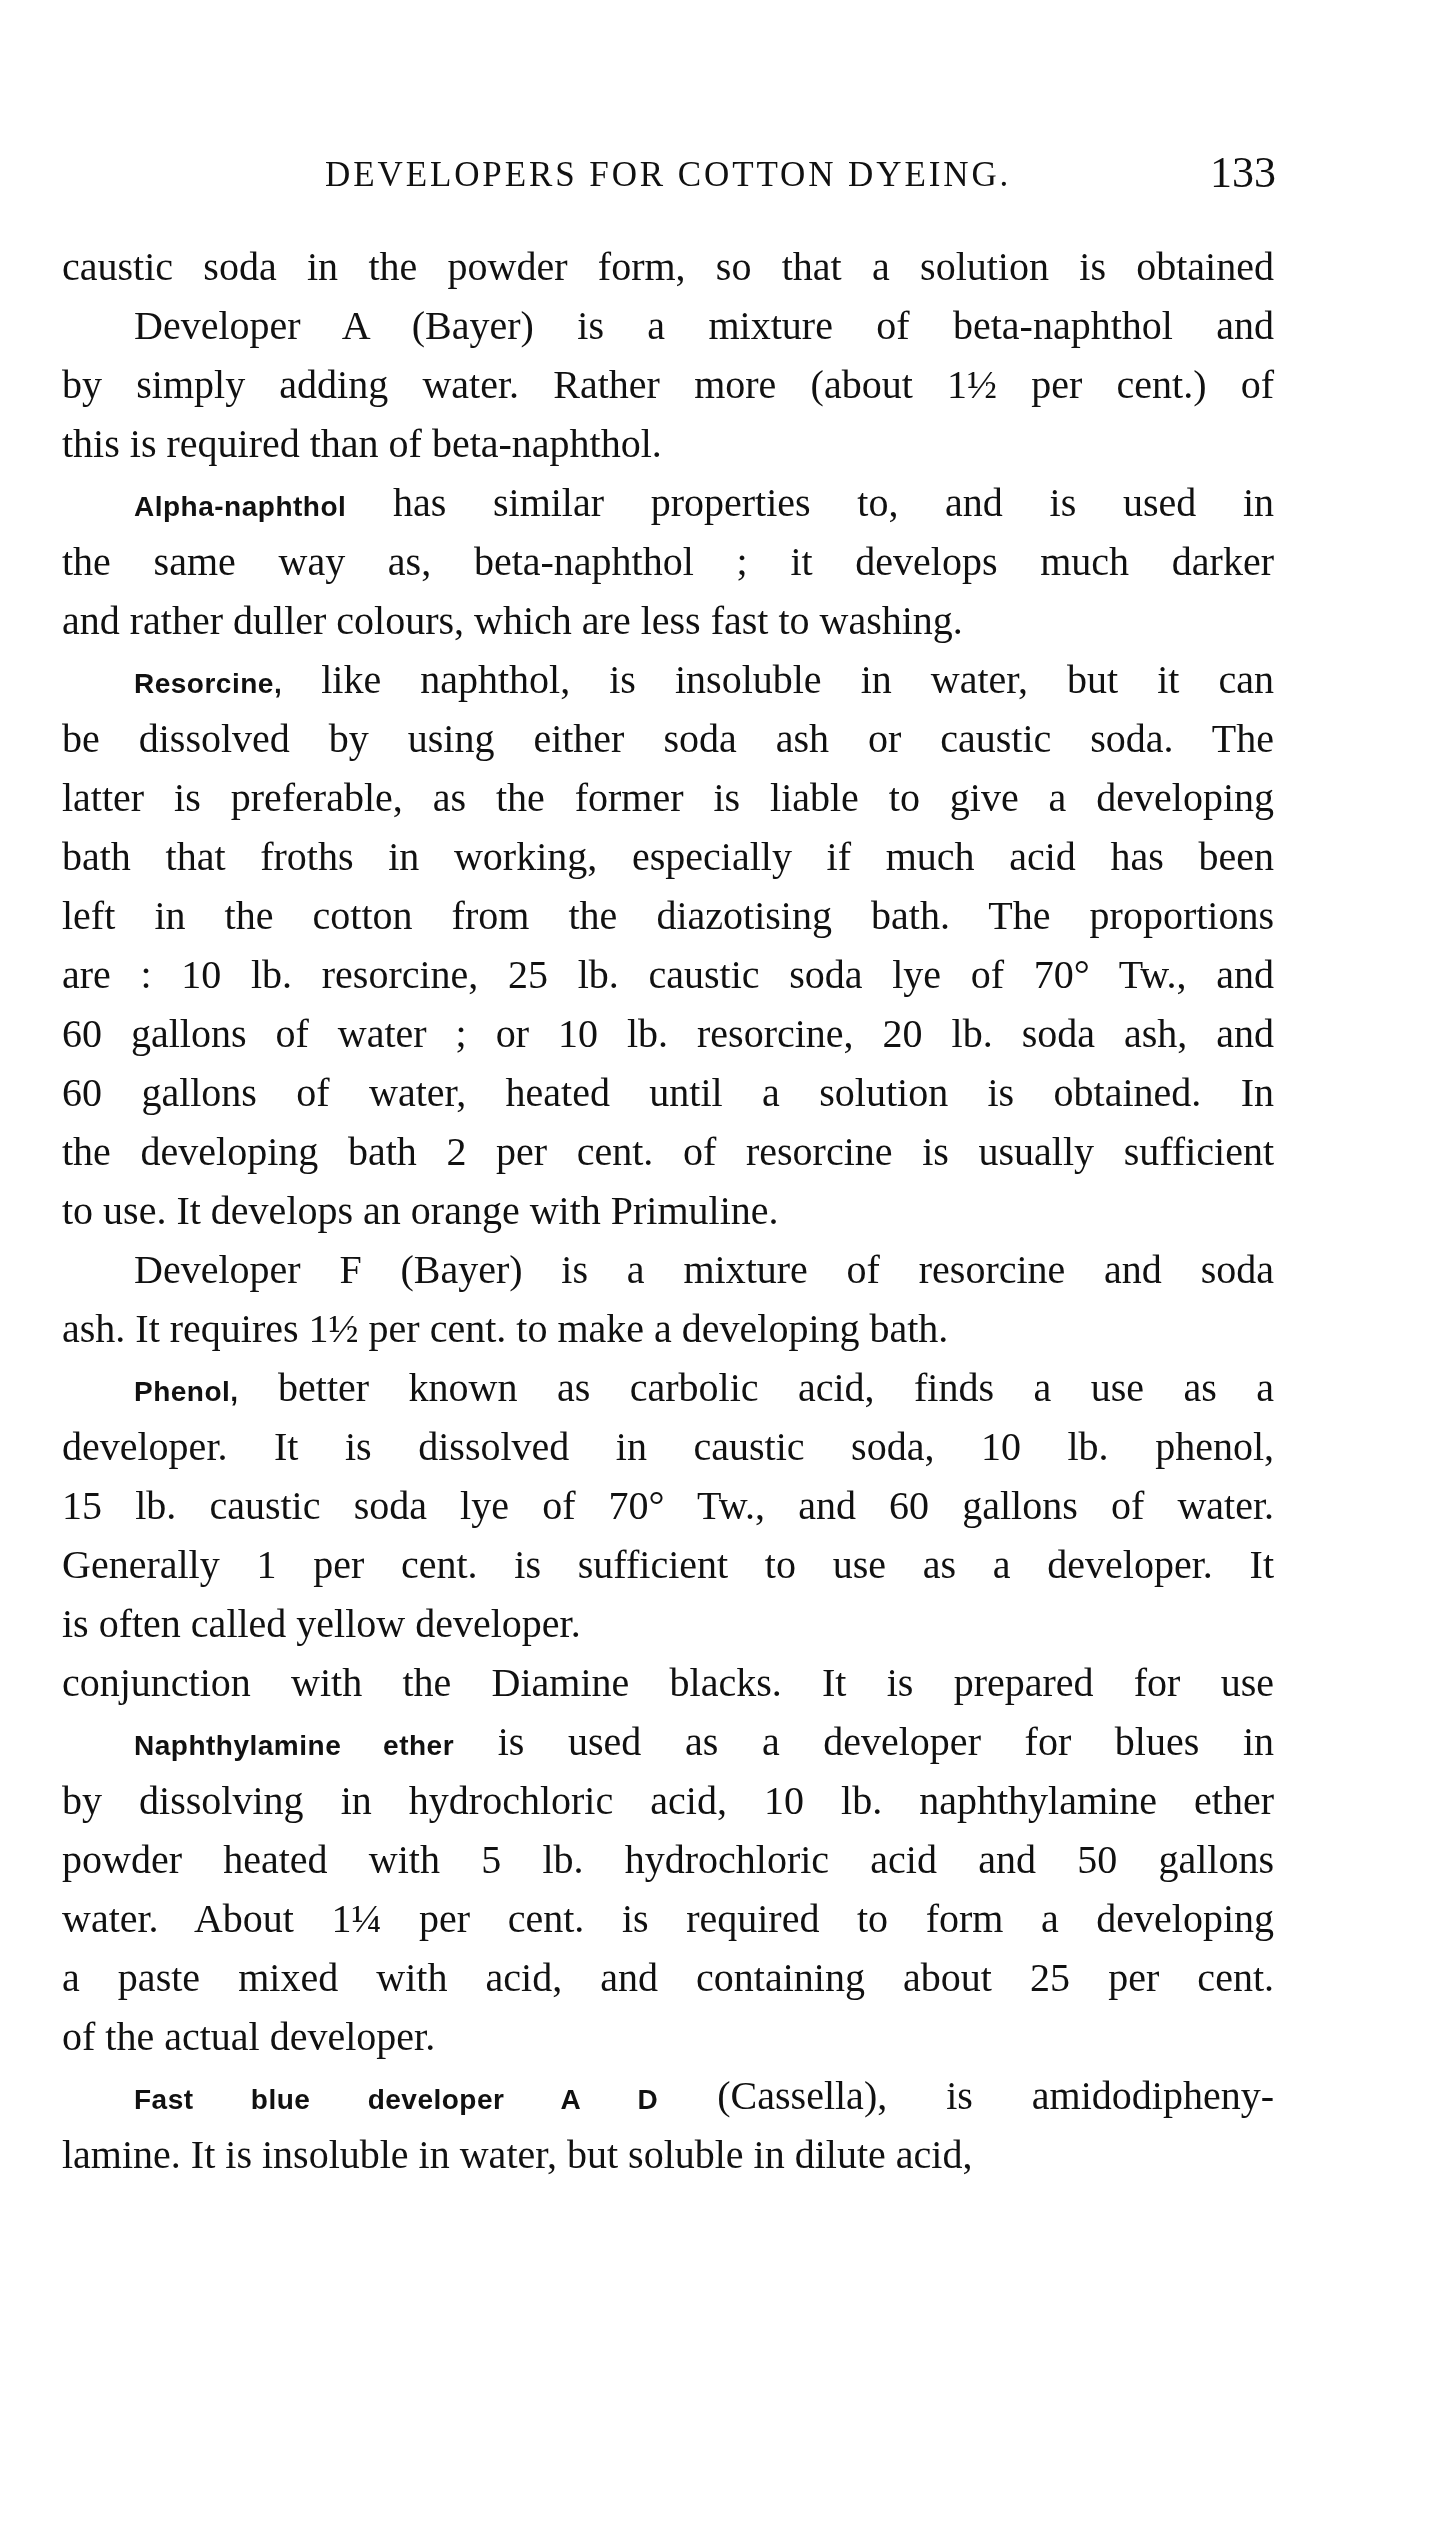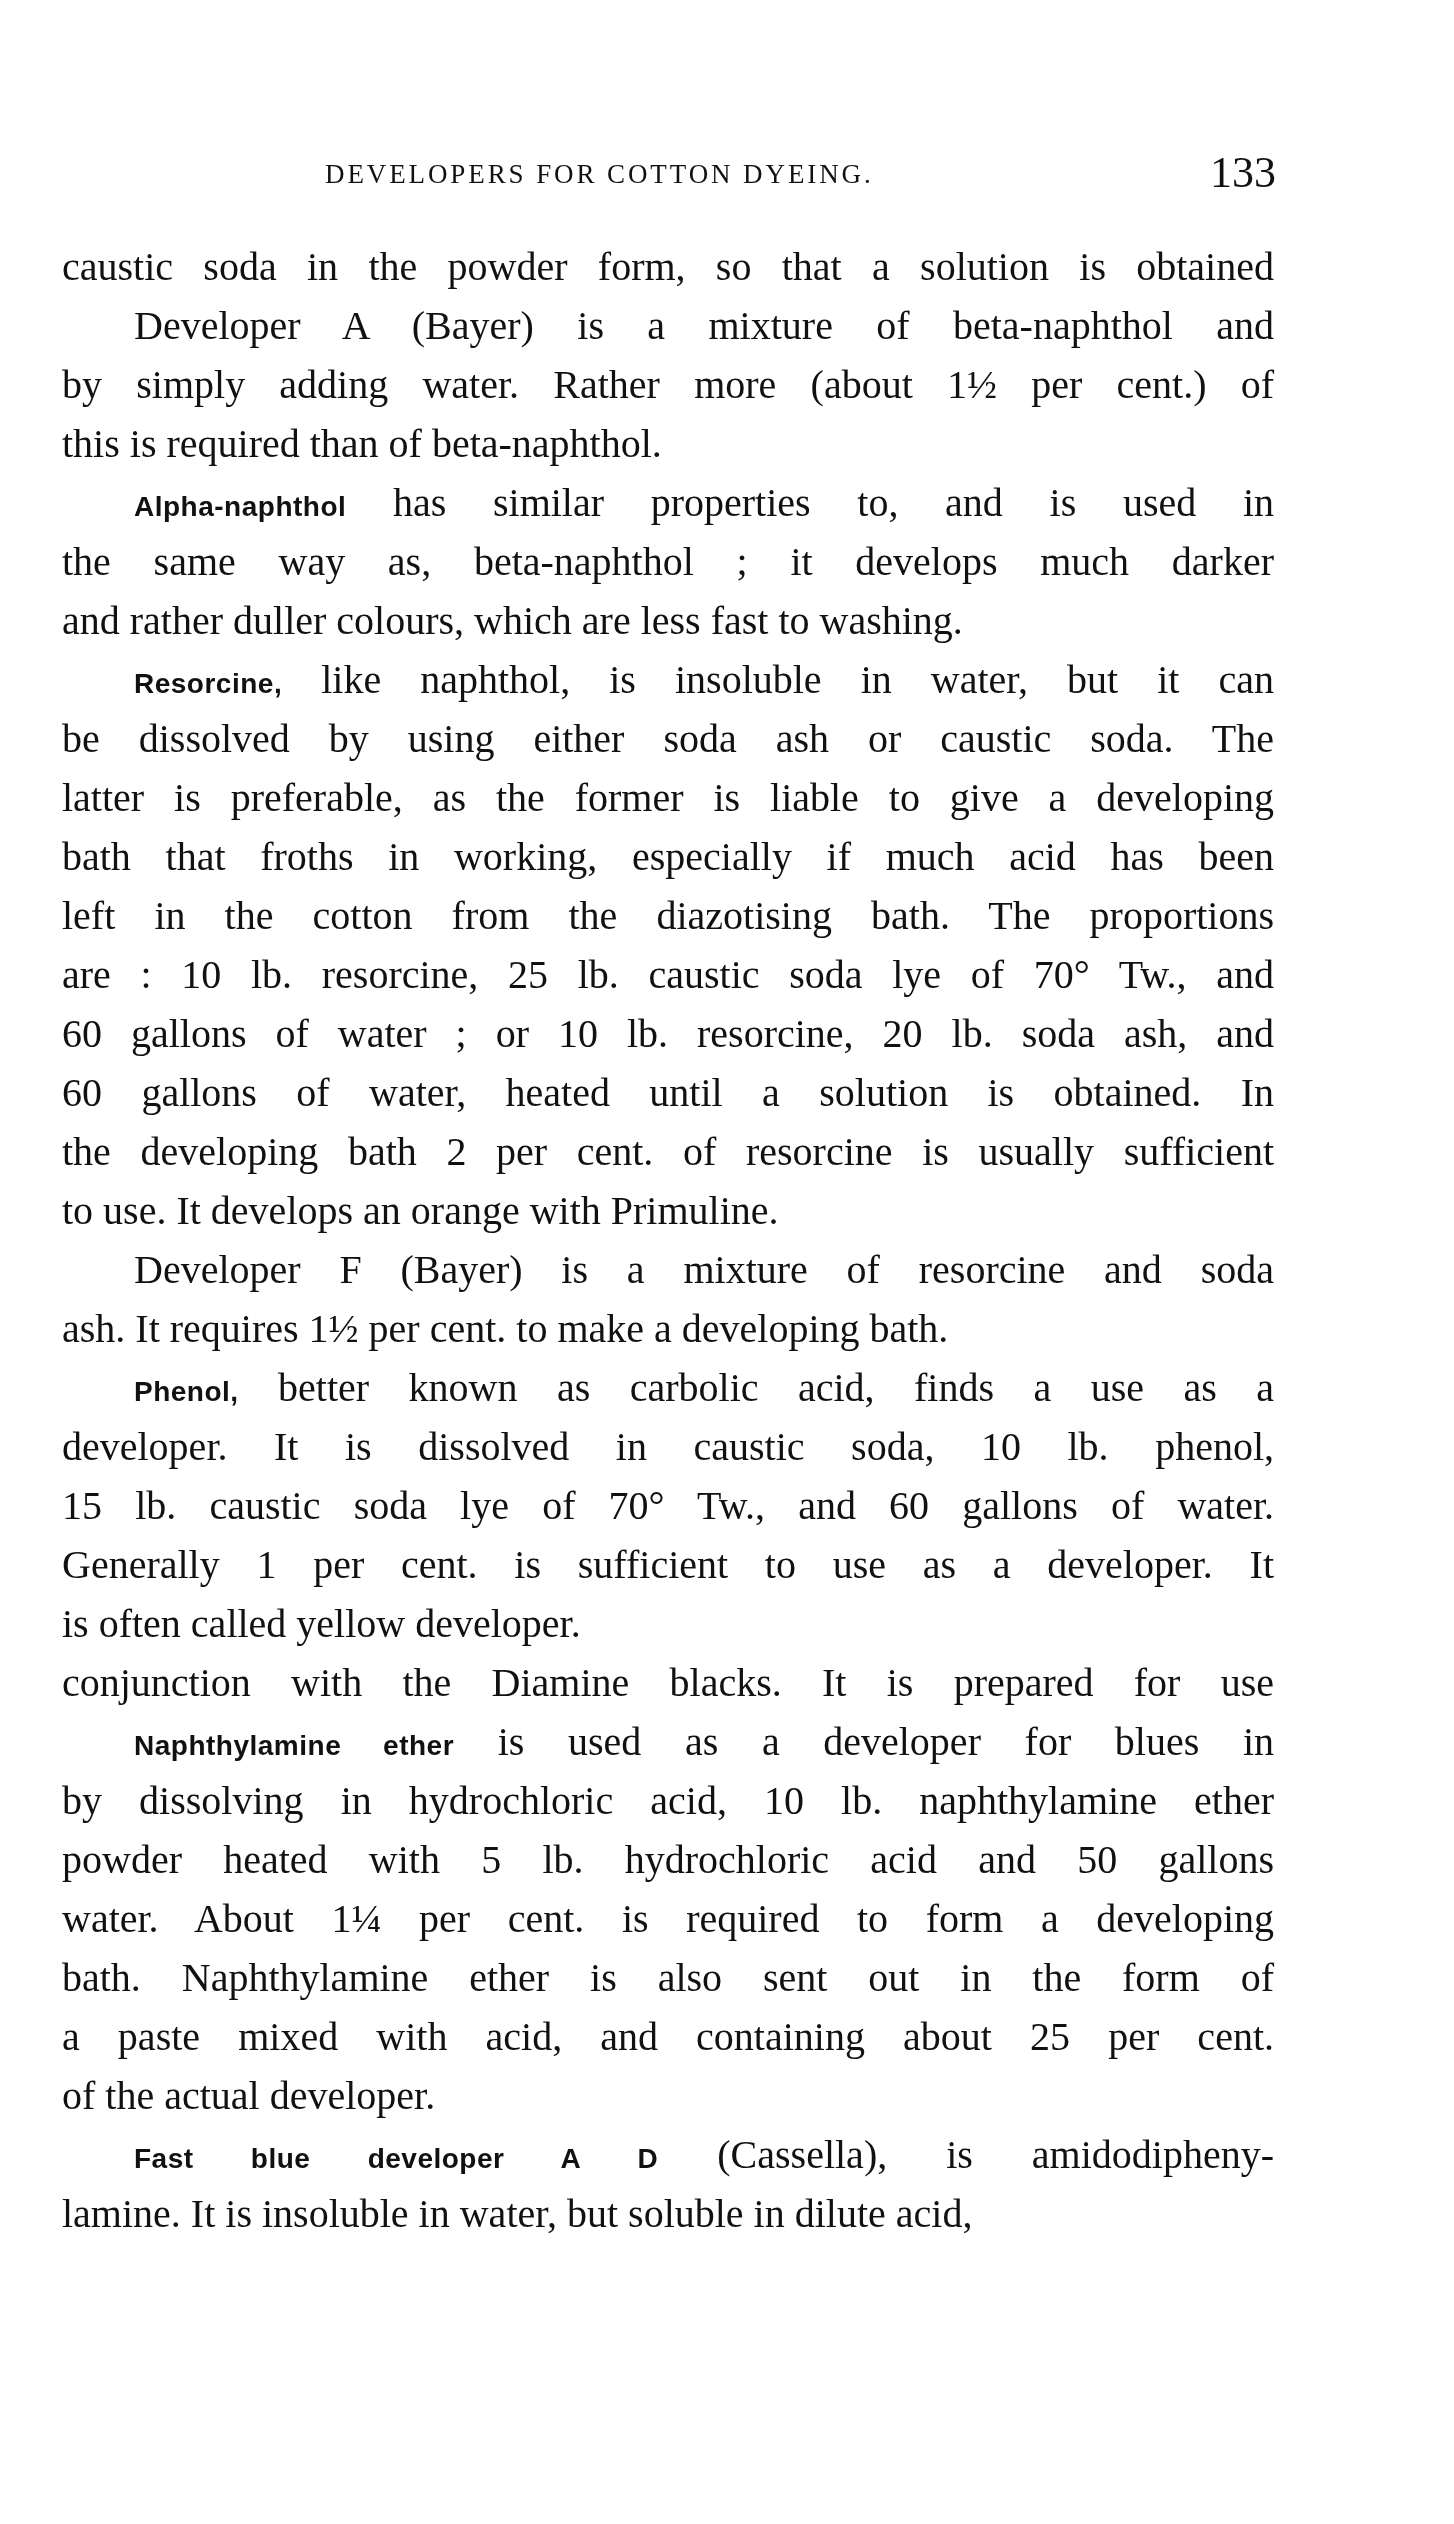--- a/index.html
+++ b/index.html
@@ -4,21 +4,21 @@
 <style>
   html, body { margin: 0; padding: 0; background: #ffffff; }
   body { width: 1455px; height: 2525px; position: relative; overflow: hidden; color: #111; }
   .page { position: absolute; left: 0; top: 0; width: 1455px; height: 2525px; }
   .running-head {
     position: absolute; left: 325px; top: 153px; width: 951px; height: 43px;
     font-family: "Liberation Serif", "DejaVu Serif", serif;
   }
   .running-title {
     position: absolute; left: 0; top: 0;
-    font-size: 27px; letter-spacing: 2.9px; line-height: 43px; white-space: nowrap;
+    font-size: 35px; letter-spacing: 2.9px; line-height: 43px; white-space: nowrap;
   }
   .page-number {
     position: absolute; right: 0; top: -3.9px;
     font-size: 44px; line-height: 47px;
   }
   .body-text {
     position: absolute; left: 62px; top: 237px; width: 1212px;
     font-family: "Liberation Serif", "DejaVu Serif", serif;
     font-size: 40px; line-height: 59px;
   }
@@ -77,21 +77,20 @@
         <span class="line"><span>15 lb. caustic soda lye of 70° Tw., and 60 gallons of water.</span></span>
         <span class="line"><span>Generally 1 per cent. is sufficient to use as a developer.  It</span></span>
         <span class="line last"><span>is often called yellow developer.</span></span>
       </div>
       <div>
         <span class="line"><span>conjunction with the Diamine blacks.  It is prepared for use</span></span>
         <span class="line indent"><span class="term">Naphthylamine ether</span><span> is used as a developer for blues in</span></span>
         <span class="line"><span>by dissolving in hydrochloric acid, 10 lb. naphthylamine ether</span></span>
         <span class="line"><span>powder heated with 5 lb. hydrochloric acid and 50 gallons</span></span>
         <span class="line"><span>water.  About 1¼ per cent. is required to form a developing</span></span>
-        <span class="line"><span>bath.  Naphthylamine ether is also sent out in the form of</span></span>
         <span class="line"><span>a paste mixed with acid, and containing about 25 per cent.</span></span>
         <span class="line last"><span>of the actual developer.</span></span>
       </div>
       <div>
         <span class="line indent"><span class="term">Fast blue developer A D</span><span> (Cassella), is amidodipheny-</span></span>
         <span class="line last"><span>lamine.  It is insoluble in water, but soluble in dilute acid,</span></span>
       </div>
     </div>
 </div>
 

